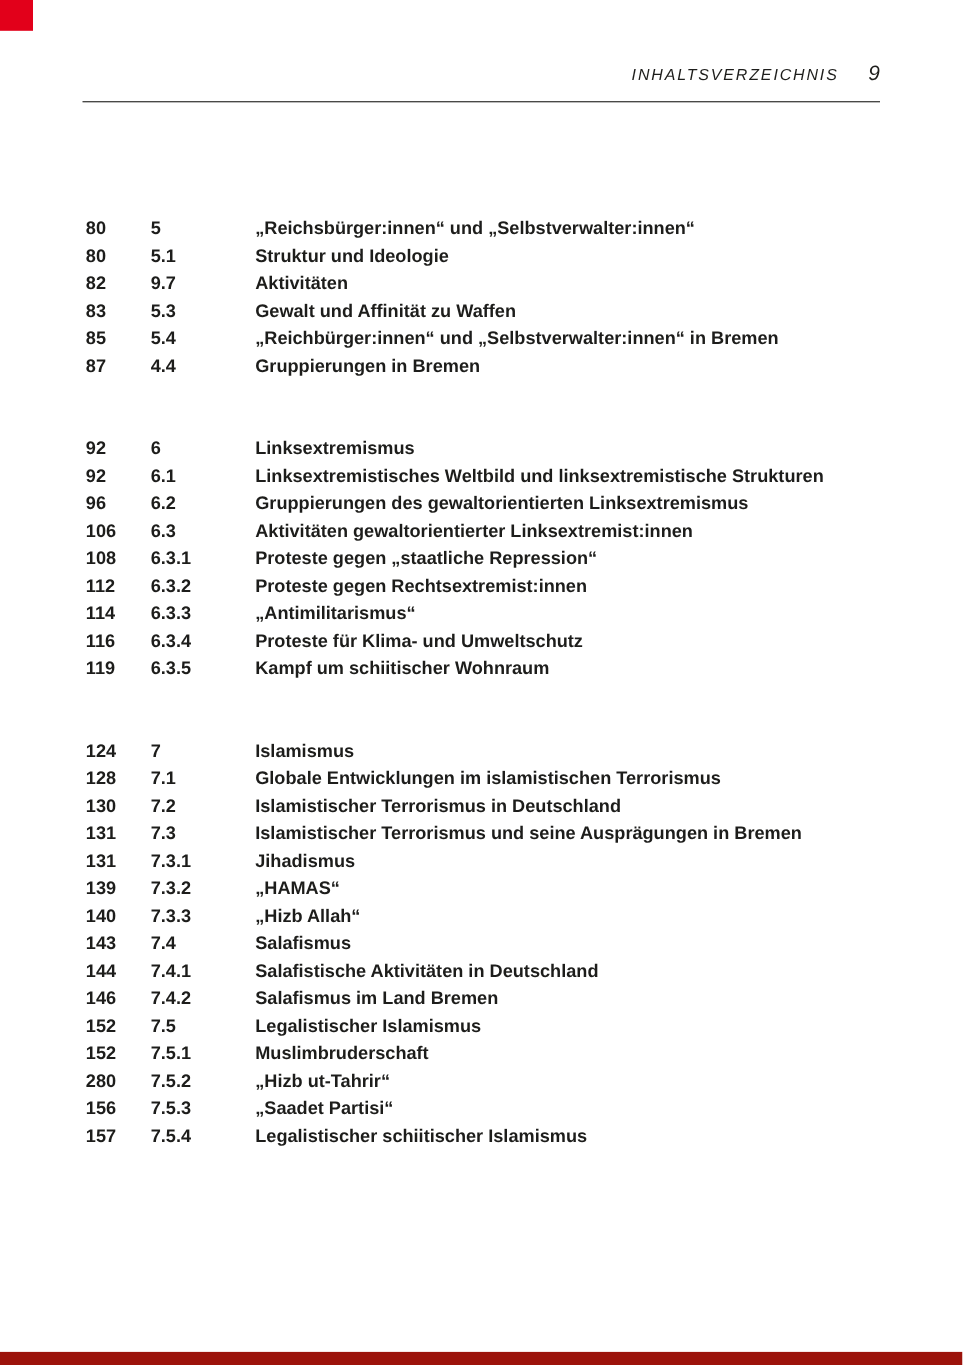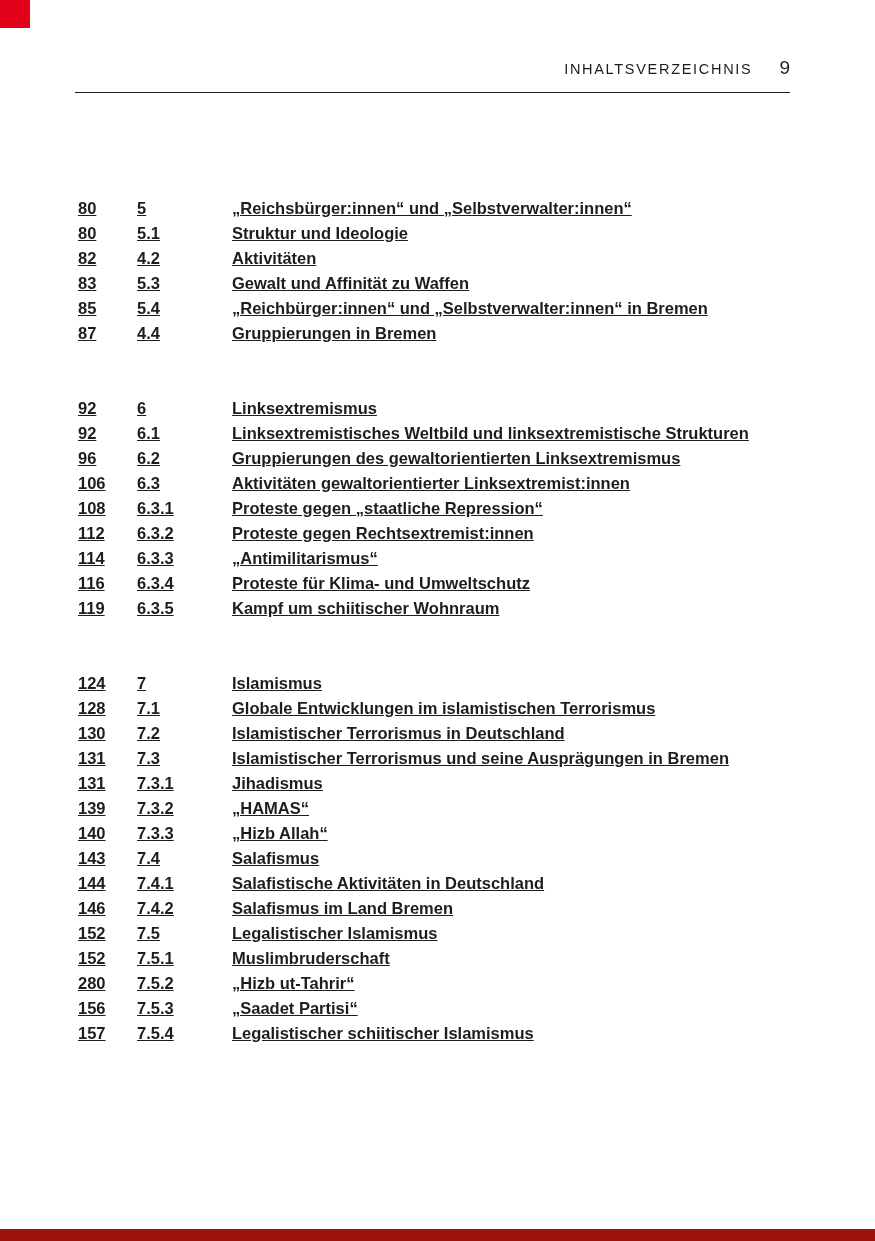--- a/index.html
+++ b/index.html
@@ -25,21 +25,21 @@
   .footer-bar {
     position: absolute;
     left: 0; bottom: 0;
     width: 100%; height: 12px;
     background: var(--footer, #9c130b);
   }
 
   
   .page-header {
     position: absolute;
-    top: 0; left: 75px; right: 85px;
+    top: 0; left: 75px; right: 75px; font-style: italic;
   }
   .header-inner {
     display: flex;
     justify-content: flex-end;
     align-items: baseline;
     gap: 27px;
     padding-top: 57px;
     padding-bottom: 13px;
     border-bottom: 1.5px solid #1d1d1b;
   }
@@ -53,21 +53,21 @@
     font-weight: 400;
   }
 
   
   .toc {
     position: absolute;
     left: 78px;
     top: 196px;
     right: 55px;
   }
-  .toc-group { margin-bottom: 50px; text-decoration: underline; }
+  .toc-group { margin-bottom: 50px; }
   .toc-row {
     display: grid;
     grid-template-columns: 59px 59px 1fr;
     font-size: 16.5px;
     font-weight: 700;
     line-height: 25px;
     white-space: nowrap;
   }
   .toc-row .col-page  { text-align: left; }
   .toc-row .col-num   { text-align: left; }
@@ -94,21 +94,21 @@
           <span class="col-num">5</span>
           <span class="col-title">„Reichsbürger:innen“ und „Selbstverwalter:innen“</span>
         </div>
         <div class="toc-row">
           <span class="col-page">80</span>
           <span class="col-num">5.1</span>
           <span class="col-title">Struktur und Ideologie</span>
         </div>
         <div class="toc-row">
           <span class="col-page">82</span>
-          <span class="col-num">4.2</span>
+          <span class="col-num">9.7</span>
           <span class="col-title">Aktivitäten</span>
         </div>
         <div class="toc-row">
           <span class="col-page">83</span>
           <span class="col-num">5.3</span>
           <span class="col-title">Gewalt und Affinität zu Waffen</span>
         </div>
         <div class="toc-row">
           <span class="col-page">85</span>
           <span class="col-num">5.4</span>

